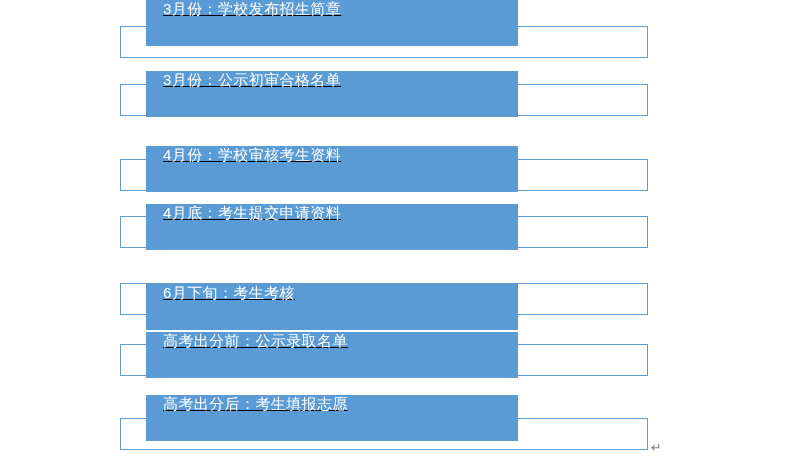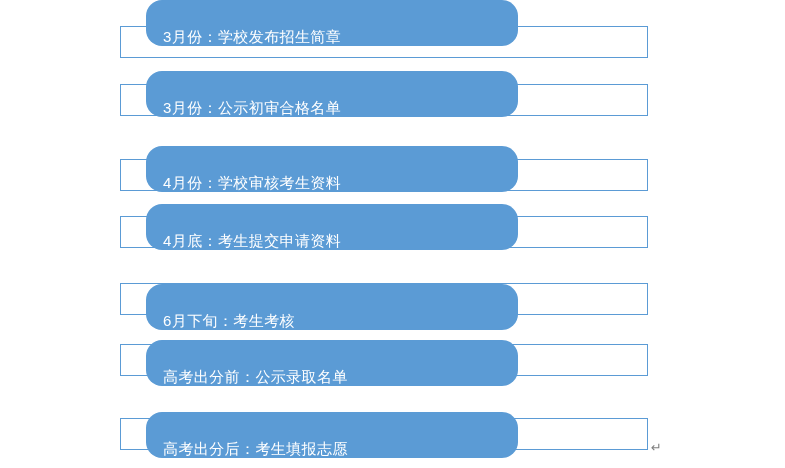--- a/index.html
+++ b/index.html
@@ -40,23 +40,24 @@
     background: transparent;
   }
 
   .step-box {
     position: absolute;
     left: 146px;
     width: 372px;
     height: 46px;
     box-sizing: border-box;
     background: #5B9BD5;
-    border-radius: 16px;
+    border-radius: 0;
     display: flex;
-    align-items: flex-end;
+    align-items: flex-start;
+    text-decoration: underline;
   }
 
   .step-label {
     display: block;
     padding-left: 17px;
     color: #FFFFFF;
     font-size: 15px;
     line-height: 18px;
     letter-spacing: 0.4px;
     white-space: nowrap;
@@ -66,23 +67,23 @@
   .r1 .step-box   { top: 0px;   }
   .r1 .step-frame { top: 26px;  }
   .r2 .step-box   { top: 71px;  }
   .r2 .step-frame { top: 84px;  }
   .r3 .step-box   { top: 146px; }
   .r3 .step-frame { top: 159px; }
   .r4 .step-box   { top: 204px; }
   .r4 .step-frame { top: 216px; }
   .r5 .step-box   { top: 284px; }
   .r5 .step-frame { top: 283px; }
-  .r6 .step-box   { top: 332px; margin-top: 8px; }
+  .r6 .step-box   { top: 332px; }
   .r6 .step-frame { top: 344px; }
-  .r7 .step-box   { top: 412px; }
+  .r7 .step-box   { top: 395px; }
   .r7 .step-frame { top: 418px; }
 
   #pilcrow {
     position: absolute;
     left: 651px;
     top: 441px;
     font-size: 13px;
     line-height: 14px;
     color: #808080;
     font-family: "Liberation Sans", "DejaVu Sans", sans-serif;

